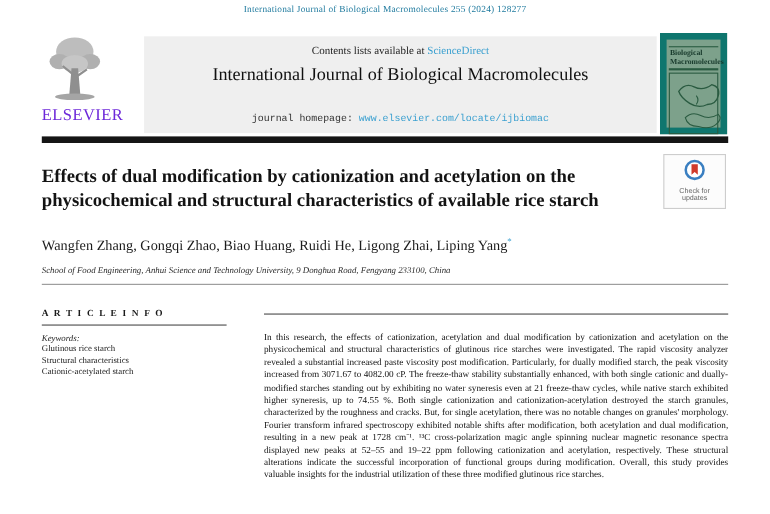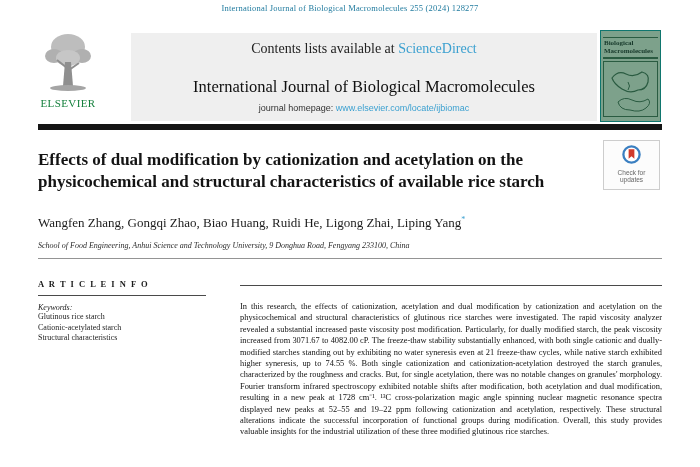--- a/index.html
+++ b/index.html
@@ -8,40 +8,40 @@
 
   .citation {
     position: absolute; top: 3px; left: 0; width: 700px;
     text-align: center; font-size: 8.5px; color: #1f7a9e; letter-spacing: 0.2px; font-family: Liberation Serif, serif;
   }
 
   
   .logo-box { position: absolute; left: 38px; top: 30px; width: 60px; height: 92px; text-align: center; }
   .logo-box svg { display: block; margin: 0 auto; }
   .elsevier-word {
-    font-size: 11px; color: #15803d; letter-spacing: 0.4px; margin-top: 1px;
+    font-size: 15px; color: #6d28d9; letter-spacing: 0.4px; margin-top: 1px;
     font-family: "Liberation Serif", serif;
   }
 
   .masthead {
     position: absolute; left: 131px; top: 33px; width: 466px; height: 88px;
     background: #efefef; text-align: center;
   }
-  .contents-line { margin-top: 8px; font-size: 14px; color: #222; font-family: Liberation Serif, serif; }
+  .contents-line { margin-top: 8px; font-size: 10px; color: #222; font-family: Liberation Serif, serif; }
   .link { color: #3ba0d0; text-decoration: none; cursor: pointer; }
-  .journal-title { margin-top: 20px; font-size: 16.5px; color: #101010; }
+  .journal-title { margin-top: 6px; font-size: 16.5px; color: #101010; }
   .homepage-line {
     position: absolute; bottom: 8px; left: 0; width: 100%;
-    font-size: 9px; color: #333; font-family: Liberation Sans, sans-serif;
+    font-size: 9px; color: #333; font-family: Liberation Mono, monospace;
   }
 
   
   .cover {
     position: absolute; left: 600px; top: 30px; width: 61px; height: 92px;
-    background: #7da18b; border: 1px solid #0f766e; padding: 2px;
+    background: #7da18b; border: 6px solid #0f766e; padding: 2px;
   }
   .cover-topline { height: 5px; border-bottom: 1px solid #2a5b41; margin-bottom: 2px; }
   .cover-title { font-size: 7px; font-weight: bold; color: #16382a; line-height: 7.5px; text-align: left; padding-left: 1px; }
   .cover-band { height: 2px; background: #2a5b41; margin: 2px 0; }
   .cover-frame { border: 1px solid #2a5b41; height: 56px; position: relative; }
   .cover-frame svg { display: block; }
 
   
   .blackbar { position: absolute; left: 38px; top: 124px; width: 624px; height: 6px; background: #151515; }
 
@@ -147,22 +147,22 @@
 
   <div class="affiliation">School of Food Engineering, Anhui Science and Technology University, 9 Donghua Road, Fengyang 233100, China</div>
 
   <div class="divider"></div>
 
   <div class="leftcol">
     <div class="sec-heading">A R T I C L E  I N F O</div>
     <div class="sec-rule"></div>
     <div class="keywords-label">Keywords:</div>
     <div class="keyword">Glutinous rice starch</div>
+    <div class="keyword">Structural characteristics</div>
     <div class="keyword">Cationic-acetylated starch</div>
-    <div class="keyword">Structural characteristics</div>
   </div>
 
   <div class="rightcol">
     <div class="sec-rule"></div>
     <div class="abstract-text">In this research, the effects of cationization, acetylation and dual modification by cationization and acetylation on the physicochemical and structural characteristics of glutinous rice starches were investigated. The rapid viscosity analyzer revealed a substantial increased paste viscosity post modification. Particularly, for dually modified starch, the peak viscosity increased from 3071.67 to 4082.00 cP. The freeze-thaw stability substantially enhanced, with both single cationic and dually-modified starches standing out by exhibiting no water syneresis even at 21 freeze-thaw cycles, while native starch exhibited higher syneresis, up to 74.55 %. Both single cationization and cationization-acetylation destroyed the starch granules, characterized by the roughness and cracks. But, for single acetylation, there was no notable changes on granules' morphology. Fourier transform infrared spectroscopy exhibited notable shifts after modification, both acetylation and dual modification, resulting in a new peak at 1728 cm⁻¹. ¹³C cross-polarization magic angle spinning nuclear magnetic resonance spectra displayed new peaks at 52–55 and 19–22 ppm following cationization and acetylation, respectively. These structural alterations indicate the successful incorporation of functional groups during modification. Overall, this study provides valuable insights for the industrial utilization of these three modified glutinous rice starches.</div>
   </div>
 
 </div>
 
 </body></html>

